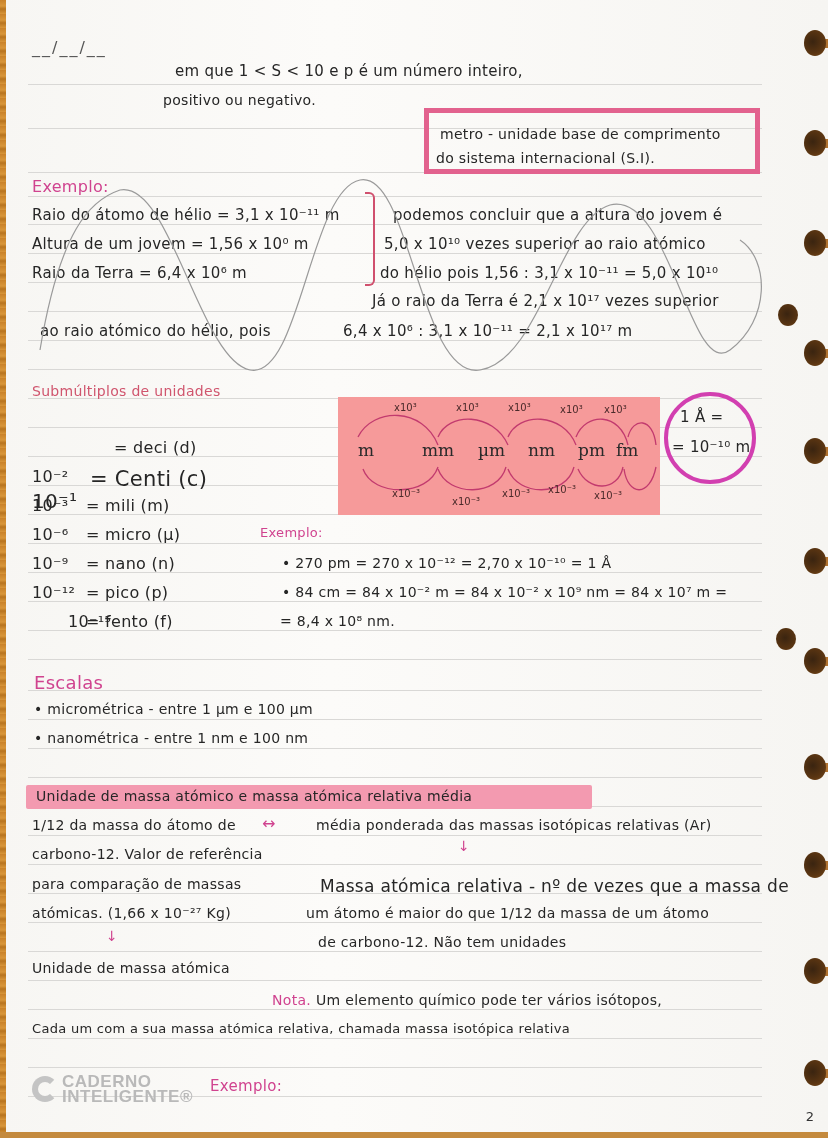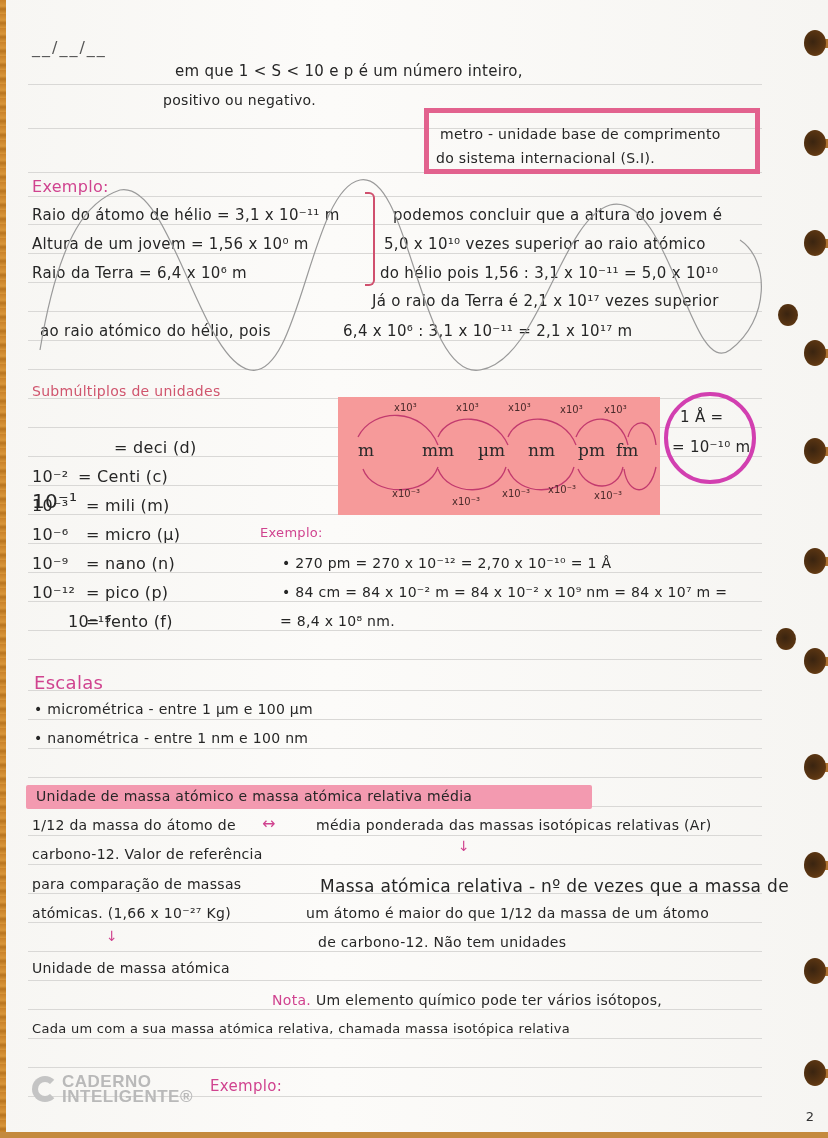--- a/index.html
+++ b/index.html
@@ -153,21 +153,21 @@
 
   <svg class="wave" width="828" height="400">
     <path d="M40,350 C60,230 90,200 120,190 C170,180 200,360 250,370 C300,380 310,190 360,180 C410,170 420,380 480,370 C540,360 560,220 610,205 C670,190 690,380 730,350 C770,320 770,260 740,240" fill="none" stroke="#9a9a9a" stroke-width="1.2"></path>
   </svg>
 
   <div class="hw red-hdr" style="left:32px; top:383px; font-size:14px;">Submúltiplos de unidades</div>
   <div>
     <div class="hw" style="left:32px; top:462px; font-size:20px;margin-top:27px;">10⁻¹</div>
     <div class="hw" style="left:86px; top:438px; font-size:16px;margin-left:28px;">= deci (d)</div>
     <div class="hw" style="left:32px; top:467px; font-size:16px;">10⁻²</div>
-    <div class="hw" style="left:78px; top:467px; font-size:16px;">= Centi (c)</div>
+    <div class="hw" style="left:90px; top:467px; font-size:21px;">= Centi (c)</div>
     <div class="hw" style="left:32px; top:496px; font-size:16px;">10⁻³</div>
     <div class="hw" style="left:86px; top:496px; font-size:16px;">= mili (m)</div>
     <div class="hw" style="left:32px; top:525px; font-size:16px;">10⁻⁶</div>
     <div class="hw" style="left:86px; top:525px; font-size:16px;">= micro (µ)</div>
     <div class="hw" style="left:32px; top:554px; font-size:16px;">10⁻⁹</div>
     <div class="hw" style="left:86px; top:554px; font-size:16px;">= nano (n)</div>
     <div class="hw" style="left:32px; top:583px; font-size:16px;">10⁻¹²</div>
     <div class="hw" style="left:86px; top:583px; font-size:16px;">= pico (p)</div>
     <div class="hw" style="left:32px; top:612px; font-size:16px;margin-left:36px;">10⁻¹⁵</div>
     <div class="hw" style="left:86px; top:612px; font-size:16px;">= fento (f)</div>

